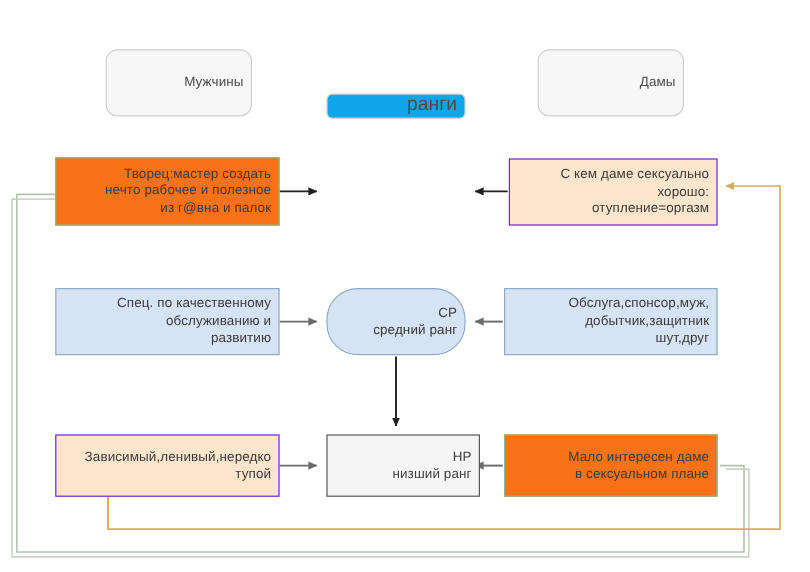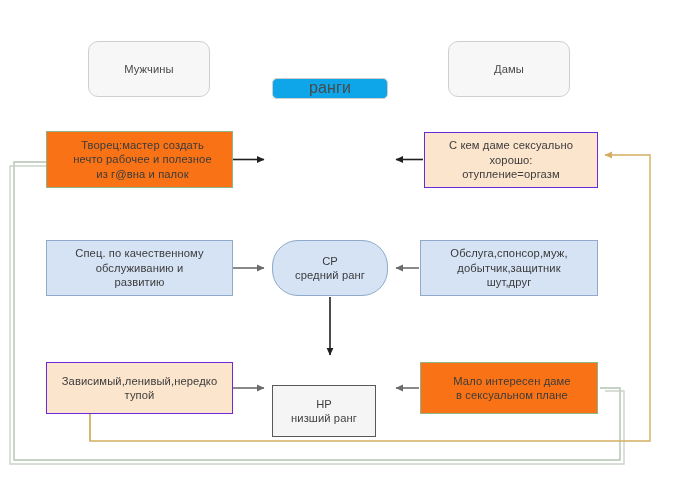--- a/index.html
+++ b/index.html
@@ -27,21 +27,21 @@
     width: 675px;
     height: 477px;
     pointer-events: none;
   }
   .node {
     position: absolute;
     box-sizing: border-box;
     display: flex;
     align-items: center;
     justify-content: center;
-    text-align: center;
+    text-align: right;
     font-size: 11.2px;
     line-height: 14.4px;
     color: #404040;
     letter-spacing: 0.1px;
     padding: 2px 6px;
   }
   .node-text {
     display: block;
     width: 100%;
     white-space: pre-line;
@@ -184,21 +184,21 @@
     <span class="node-text">Обслуга,спонсор,муж,
 добытчик,защитник
 шут,друг</span>
   </div>
 
   <div class="node orange" style="left:46px; top:362px; width:187px; height:52px;">
     <span class="node-text">Зависимый,ленивый,нередко
 тупой</span>
   </div>
 
-  <div class="node rank" style="left:272px; top:362px; width:104px; height:52px;margin-top:23px;">
+  <div class="node rank" style="left:272px; top:362px; width:128px; height:52px;">
     <span class="node-text">НР
 низший ранг</span>
   </div>
 
   <div class="node green" style="left:420px; top:362px; width:178px; height:52px;">
     <span class="node-text">Мало интересен даме
 в сексуальном  плане</span>
   </div>
 
 </div>

